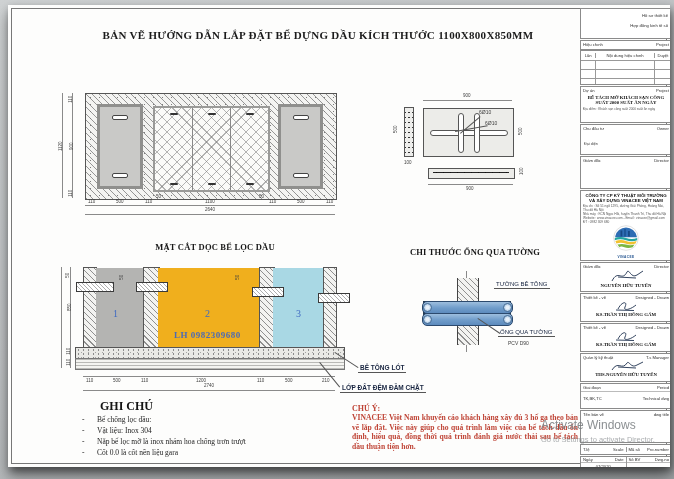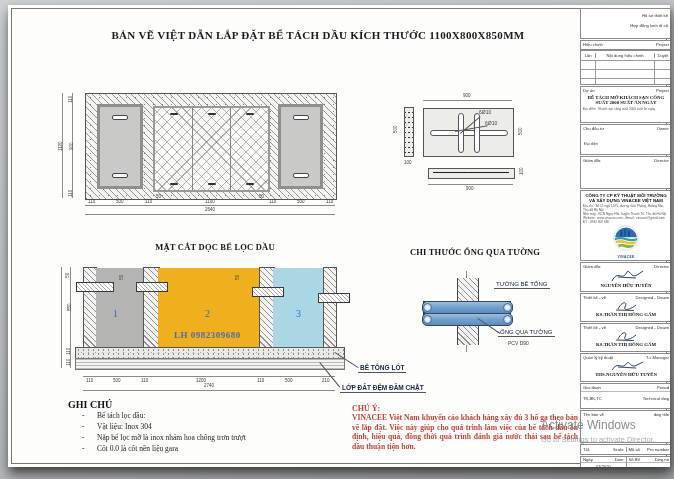--- a/index.html
+++ b/index.html
@@ -43,21 +43,21 @@
   .slot{position:absolute;left:50%;transform:translateX(-50%);width:14px;height:3px;background:#fff;border:1px solid #444;border-radius:2px;}
   .tilepanel{position:relative;flex:1;border-left:1px solid #888;}
   .tilepanel:first-child{border-left:none;}
   .tilepanel .h{position:absolute;left:50%;transform:translateX(-50%);width:8px;height:2px;background:#333;border-radius:1px;}
   .pipe-s{position:absolute;background:#fff;border:1px solid #3a3a3a;
     background-image:repeating-linear-gradient(45deg,rgba(120,120,120,.6) 0 .7px,transparent .7px 3px);}
   .bluepipe{position:absolute;border:1px solid #2c4a6e;border-radius:5px;
     background:linear-gradient(180deg,#9dbede 0%,#6f9cca 55%,#5d8bbd 100%);}
   .bluepipe .cap{position:absolute;top:1px;bottom:1px;width:7px;border-radius:50%;
     background:radial-gradient(circle,#e8f1fa 30%,#9dbede 80%);border:1px solid #4a6f96;}
-  .note-title{font-weight:700;font-size:10px;color:#141414;}
+  .note-title{font-weight:700;font-size:12px;color:#141414;margin-left:32px;}
   .note-item{font-size:7.5px;color:#1c1c1c;line-height:11px;white-space:nowrap;}
   .note-item::before{content:"-";display:inline-block;width:15px;text-align:left;}
   .warn{color:#bf4436;}
   .warn-title{font-weight:700;font-size:8px;}
   .warn-body{font-weight:700;font-size:7.6px;line-height:9.6px;text-align:justify;}
   
   .tb{position:absolute;left:572px;width:92px;border:1px solid #8b8b8b;background:#fff;box-sizing:border-box;
       font-family:"Liberation Sans",sans-serif;color:#2f2f2f;overflow:hidden;}
   .tb-row{display:flex;justify-content:space-between;padding:1px 2px;font-size:4.2px;}
   .tb-name{font-weight:700;font-size:4.8px;text-align:center;color:#101010;font-family:"Liberation Serif",serif;}
@@ -66,21 +66,21 @@
   .chamber-num{position:absolute;font-size:10px;color:#3f6ac2;font-weight:400;}
   .wm-phone{position:absolute;font-size:9px;font-weight:700;color:#2f5fd0;opacity:.85;letter-spacing:.5px;}
   .os-wm{position:absolute;font-family:"Liberation Sans",sans-serif;color:rgba(118,122,126,.85);z-index:50;}
 </style>
 </head>
 <body>
 
 <div class="sheet">
   <div class="frame"></div>
 
-  <div class="main-title">BẢN VẼ VIỆT DẪN LẮP ĐẶT BỂ TÁCH DẦU KÍCH THƯỚC 1100X800X850MM</div>
+  <div class="main-title">BẢN VẼ HƯỚNG DẪN LẮP ĐẶT BỂ DỰNG DẦU KÍCH THƯỚC 1100X800X850MM</div>
 
   <div class="abs hatch-dots" style="left:77px;top:88px;width:250px;height:105px;border:1px solid #555;">
     <div class="cover" style="left:11px;top:10px;width:46px;height:85px;">
       <div class="slot" style="top:8px"></div>
       <div class="slot" style="bottom:8px"></div>
     </div>
     <div class="abs herring" style="left:67px;top:12px;width:113px;height:82px;border:2px solid #9a9a98;display:flex;">
       <div class="tilepanel">
           <div class="h" style="top:5px"></div>
           <div class="h" style="bottom:5px"></div>
@@ -211,21 +211,21 @@
     <div class="cap" style="left:0px"></div>
     <div class="cap" style="right:0px"></div>
   </div>
   <span class="callout" style="left:486px;top:276px;font-weight:400;font-size:6px;">TƯỜNG BÊ TÔNG</span>
   <div class="leader" style="left:470px;top:313px;width:27px;transform:rotate(34deg);"></div>
   <span class="callout" style="left:490px;top:324px;font-weight:400;font-size:6px;">ỐNG QUA TƯỜNG</span>
   <span class="dim" style="left:500px;top:336px;font-size:5px">PCV D90</span>
 
   <div class="abs" style="left:60px;top:394px;">
     <div class="note-title">GHI CHÚ</div>
-    <div class="note-item" style="padding-left:14px">Bể tách lọc dầu:</div>
+    <div class="note-item" style="padding-left:14px">Bể chống lọc dầu:</div>
     <div class="note-item" style="padding-left:14px">Vật liệu: Inox 304</div>
     <div class="note-item" style="padding-left:14px">Nắp bể lọc mỡ là inox nhám hoa chống trơn trượt</div>
     <div class="note-item" style="padding-left:14px">Cốt 0.0 là cốt nền liệu gara</div>
   </div>
 
   <div class="abs warn" style="left:344px;top:399px;width:226px;">
     <div class="warn-title">CHÚ Ý:</div>
     <div class="warn-body">VINACEE Việt Nam khuyến cáo khách hàng xây đủ 3 hố ga theo bản vẽ lắp đặt. Việc này giúp cho quá trình làm việc của bể tách dầu ổn định, hiệu quả, đồng thời quá trình đánh giá nước thải sau bể tách dầu thuận tiện hơn.</div>
   </div>
 

